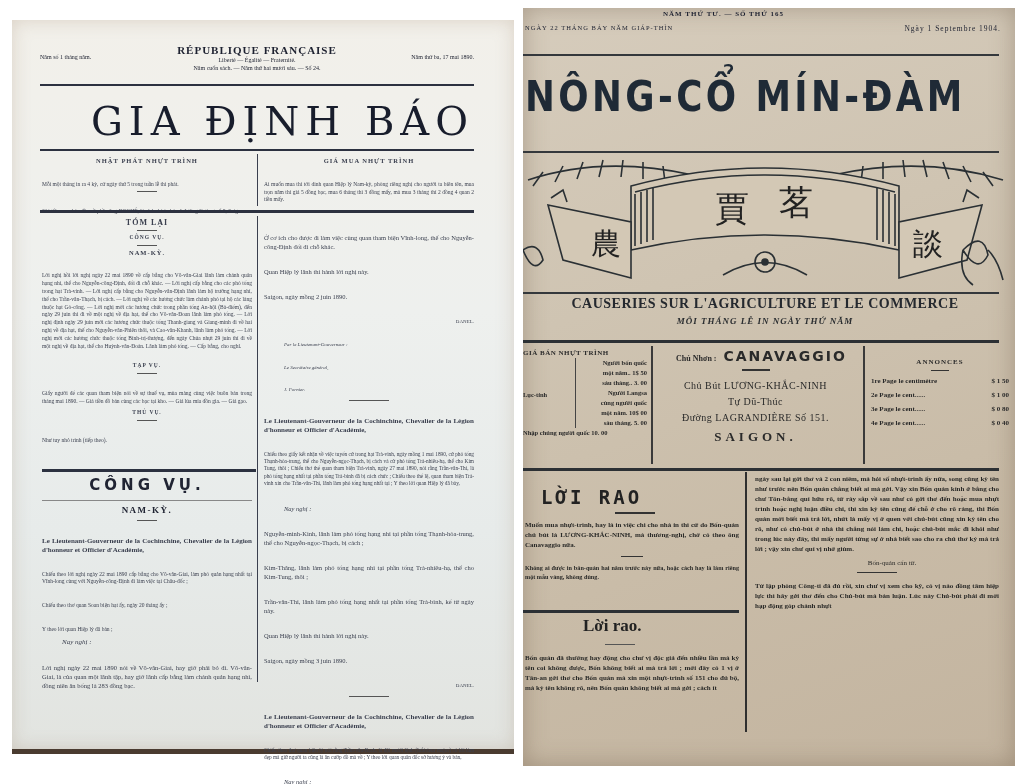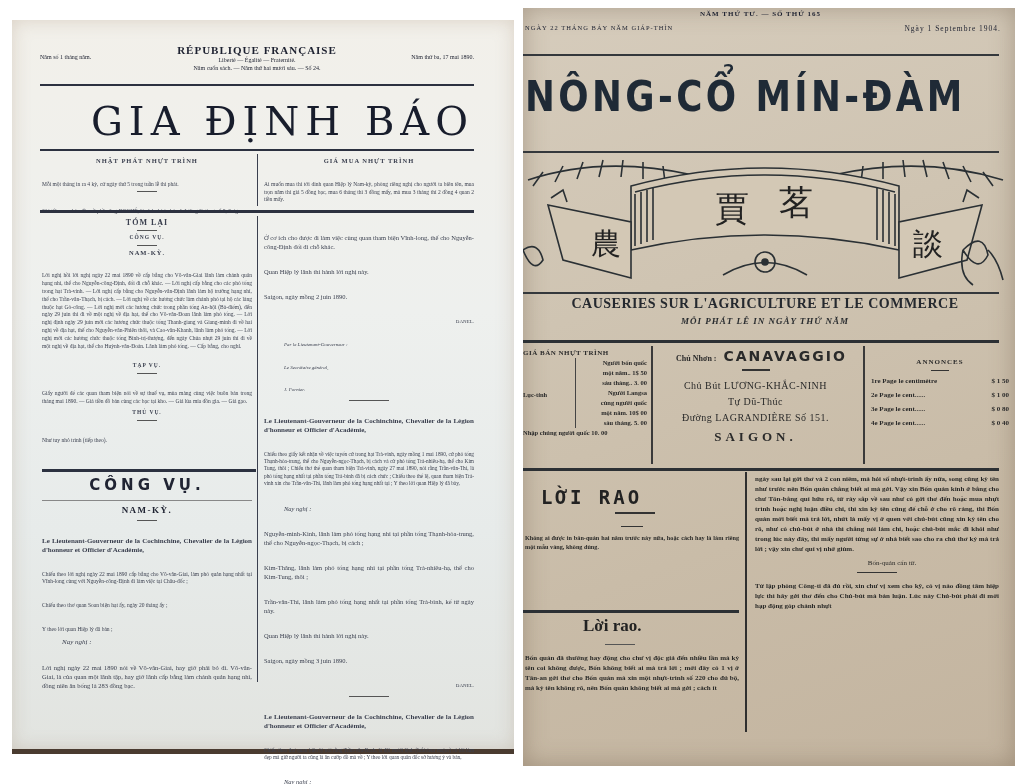--- a/index.html
+++ b/index.html
@@ -20,21 +20,21 @@
   .col .h2{text-align:center;font-weight:bold;font-size:9px;letter-spacing:1.5px;margin:5px 0;color:#202433;}
   .col .big{text-align:center;font-weight:bold;font-size:15px;letter-spacing:4px;margin:10px 0;color:#202433;font-family:"DejaVu Sans",sans-serif;}
   .col .sm{width:20px;height:1px;background:#555;margin:2px auto;}
   .col .it{font-style:italic;padding-left:20px;}
   .col .fr{font-weight:bold;font-size:7px;line-height:9px;}
   .col .right{text-align:right;}
   .vline{position:absolute;width:1px;background:#3a3f4e;}
   
   #ncm{left:523px;top:8px;width:492px;height:758px;background:linear-gradient(160deg,#d6ccbc 0%,#cfc4b2 35%,#c9bca8 65%,#c3b49f 100%);box-shadow:inset 0 0 24px rgba(90,70,50,.35);}
   #ncm .top{position:absolute;left:0;right:10px;top:2px;font-size:7px;font-weight:bold;letter-spacing:1px;}
-  #ncm .top .c{position:absolute;left:140px;top:0;margin-left:37px;}
+  #ncm .top .c{position:absolute;left:140px;top:0;}
   #ncm .top .l{position:absolute;left:2px;top:14px;font-weight:normal;font-size:6.5px;}
   #ncm .top .r{position:absolute;right:4px;top:14px;font-weight:normal;font-size:7.5px;}
   #ncm .title{position:absolute;left:2px;top:64px;font-family:"DejaVu Sans",sans-serif;font-weight:bold;font-size:42px;letter-spacing:4px;color:#1f2a36;transform:scaleX(.85);transform-origin:left center;white-space:nowrap;}
   #ncm .banner{position:absolute;left:0;right:8px;top:142px;height:148px;}
   #ncm .subt{position:absolute;left:0;right:8px;top:288px;text-align:center;font-weight:bold;font-size:14px;letter-spacing:.5px;color:#25292f;}
   #ncm .subt2{position:absolute;left:0;right:8px;top:308px;text-align:center;font-style:italic;font-weight:bold;font-size:9px;letter-spacing:1px;color:#2a2d30;}
   .dcol{position:absolute;font-size:7px;line-height:10px;color:#2a2a28;font-weight:bold;}
   .dcol p{margin:0;text-align:justify;}
   .canav{position:absolute;left:130px;top:336px;width:205px;height:118px;text-align:center;color:#2a2a2a;}
   .canav .a{font-size:14px;font-weight:bold;letter-spacing:2px;font-family:"DejaVu Sans",sans-serif;margin-top:4px;}
@@ -175,21 +175,21 @@
         <path d="M0 100 q15 -10 20 10 q-10 15 -20 -10"></path>
       </g>
       <text x="68" y="104" font-size="30" fill="#222" font-family="DejaVu Sans, sans-serif">農</text>
       <text x="192" y="70" font-size="34" fill="#222" font-family="DejaVu Sans, sans-serif">賈</text>
       <text x="256" y="64" font-size="34" fill="#222" font-family="DejaVu Sans, sans-serif">茗</text>
       <text x="390" y="104" font-size="30" fill="#222" font-family="DejaVu Sans, sans-serif">談</text>
     </svg>
   </div>
   <div class="rule" style="left:0;right:16px;top:284px;height:2px;background:#34383c;"></div>
   <div class="subt">CAUSERIES SUR L'AGRICULTURE ET LE COMMERCE</div>
-  <div class="subt2">MỖI PHÁT LỄ IN NGÀY THỨ NĂM</div>
+  <div class="subt2">MỖI THÁNG LỄ IN NGÀY THỨ NĂM</div>
   <div class="rule" style="left:0;right:16px;top:332px;height:3px;background:#2c3034;"></div>
 
   <div class="tarif">
     <div style="font-size:7px;letter-spacing:.5px;">GIÁ BÁN NHỰT TRÌNH</div>
     <div style="position:absolute;left:0;top:42px;">Lục-tỉnh</div>
     <div style="margin-left:52px;border-left:1px solid #444;padding-left:4px;text-align:right;">
       <div>Người bổn quốc</div>
       <div>một năm.. 1$ 50</div>
       <div>sáu tháng.. 3. 00</div>
       <div>Người Langsa</div>
@@ -229,29 +229,30 @@
     <div class="row">
         <span>4e Page le cent......</span>
         <span>$ 0 40</span>
       </div>
   </div>
   <div class="rule" style="left:0;right:16px;top:460px;height:3px;background:#2c3034;"></div>
 
   <div class="loirao1">LỜI RAO</div>
   <div style="position:absolute;left:92px;top:504px;width:40px;height:2px;background:#333;"></div>
   <div class="dcol" style="left:2px;top:512px;width:214px;">
+    <p>Muốn mua nhựt-trình, hay là in việc chi cho nhà in thì cứ do Bổn-quán chủ bút là LƯƠNG-KHẮC-NINH, mà thương-nghị, chớ có theo ông Canavaggio nữa.</p>
     <div style="width:22px;height:1px;background:#333;margin:6px auto;"></div>
     <p style="font-size:6.2px;line-height:9px;">Không ai được in bản-quán hai năm trước này nữa, hoặc cách hay là làm riêng một mẫu vàng, không dùng.</p>
   </div>
   <div class="rule" style="left:0;width:216px;top:602px;height:3px;background:#2c3034;"></div>
 
   <div class="loirao2">Lời rao.</div>
   <div style="position:absolute;left:82px;top:636px;width:30px;height:1px;background:#555;"></div>
   <div class="dcol" style="left:2px;top:645px;width:214px;">
-    <p>Bổn quán đã thường hay động cho chư vị độc giả đến nhiều lần mà kỳ tên coi không được, Bổn không biết ai mà trả lời ; mới đây có 1 vị ở Tân-an gởi thơ cho Bổn quán mà xin một nhựt-trình số 220 cho đủ bộ, mà kỳ tên không rõ, nên Bổn quán không biết ai mà gởi ; cách ít</p>
+    <p>Bổn quán đã thường hay động cho chư vị độc giả đến nhiều lần mà kỳ tên coi không được, Bổn không biết ai mà trả lời ; mới đây có 1 vị ở Tân-an gởi thơ cho Bổn quán mà xin một nhựt-trình số 151 cho đủ bộ, mà kỳ tên không rõ, nên Bổn quán không biết ai mà gởi ; cách ít</p>
   </div>
 
   <div class="vline" style="left:222px;top:464px;height:260px;width:2px;background:#2f2f2f;"></div>
 
   <div class="dcol" style="left:232px;top:466px;width:244px;">
     <p>ngày sau lại gởi thơ và 2 con niêm, mà hỏi số nhựt-trình ấy nữa, song cũng kỳ tên như trước nên Bổn quán chẳng biết ai mà gởi. Vậy xin Bổn quán kính ở bằng cho chư Tôn-bằng quí hữu rõ, từ rày sắp về sau như có gởi thơ đến hoặc mua nhựt trình hoặc nghị luận điều chi, thì xin kỳ tên cũng để chỗ ở cho rõ ràng, thì Bổn quán mới biết mà trả lời, nhứt là mấy vị ở quen với chủ-bút cũng xin kỳ tên cho rõ, như có chủ-bút ở nhà thì chẳng nói làm chi, hoặc chủ-bút mắc đi khỏi như trong lúc này đây, thì mấy người từng sự ở nhà biết sao cho ra chủ thơ ký mà trả lời ; vậy xin chư quí vị nhớ giùm.</p>
     <p style="text-align:center;margin:4px 0 2px 30px;font-weight:normal;">Bổn-quán cẩn từ.</p>
     <div style="width:40px;height:1px;background:#333;margin:4px auto 8px;"></div>
     <p>Từ lập phòng Công-ti đã đủ rồi, xin chư vị xem cho kỹ, có vị nào đồng tâm hiệp lực thì hãy gởi thơ đến cho Chủ-bút mà bàn luận. Lúc này Chủ-bút phải đi mời hạp động góp chánh nhựt</p>
   </div>

